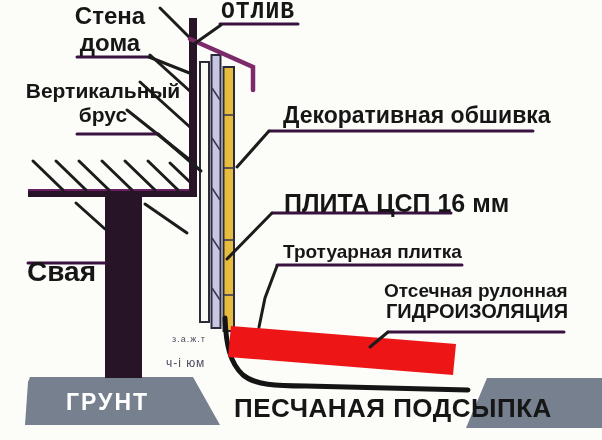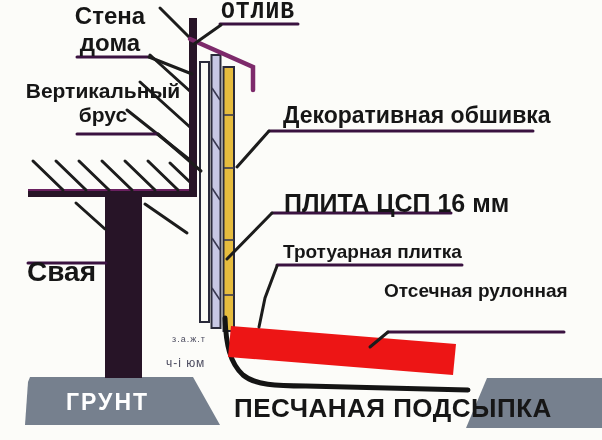--- a/index.html
+++ b/index.html
@@ -133,20 +133,21 @@
   </div>
 
   <div class="lbl lbl-dekor">Декоративная обшивка</div>
 
   <div class="lbl lbl-plita">ПЛИТА ЦСП  16 мм</div>
 
   <div class="lbl lbl-trot">Тротуарная плитка</div>
 
   <div class="lbl lbl-otsech1">Отсечная рулонная</div>
 
+  <div class="lbl lbl-otsech2">ГИДРОИЗОЛЯЦИЯ</div>
 
   <div class="lbl lbl-svaya">Свая</div>
 
   <div class="lbl lbl-grunt">ГРУНТ</div>
 
   <div class="lbl lbl-pesch">ПЕСЧАНАЯ ПОДСЫПКА</div>
 
   <div class="tiny tiny1">з.а.ж.т</div>
 
   <div class="tiny tiny2">ч-і юм</div>

